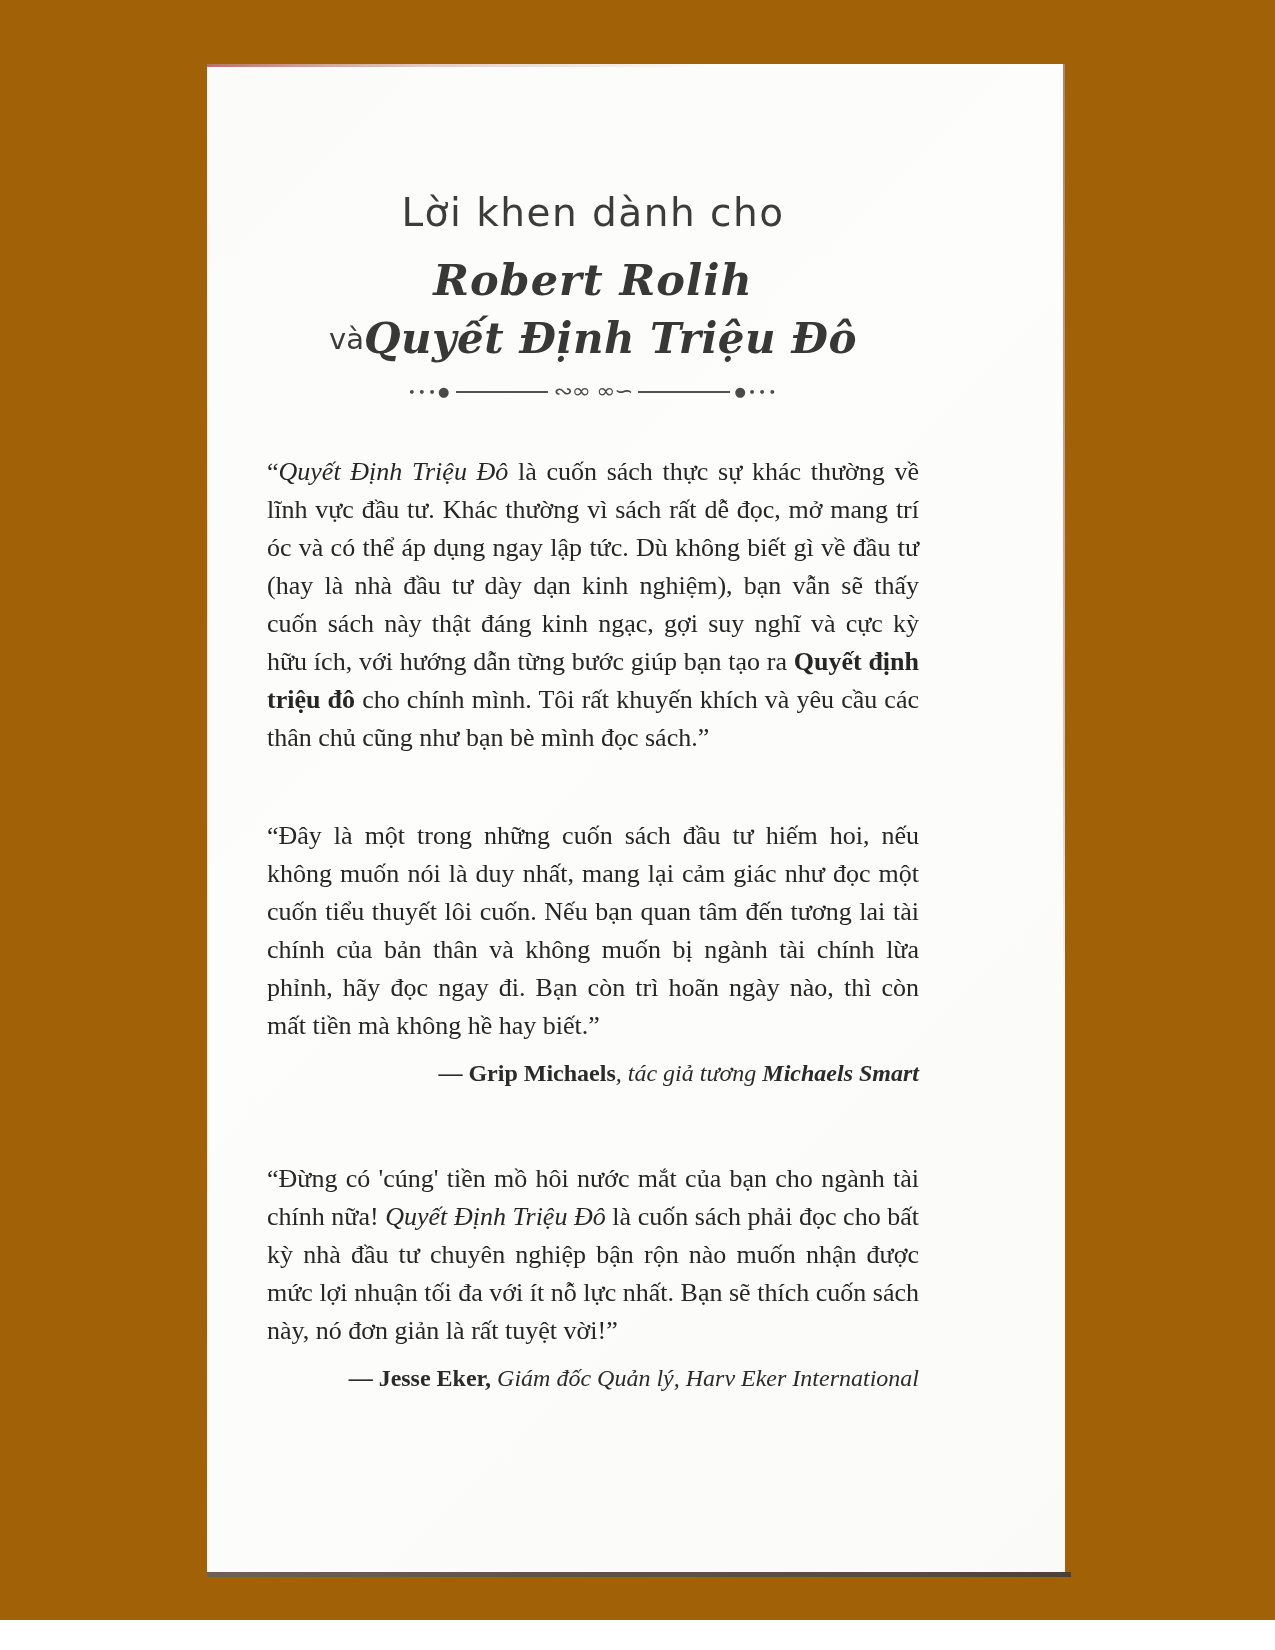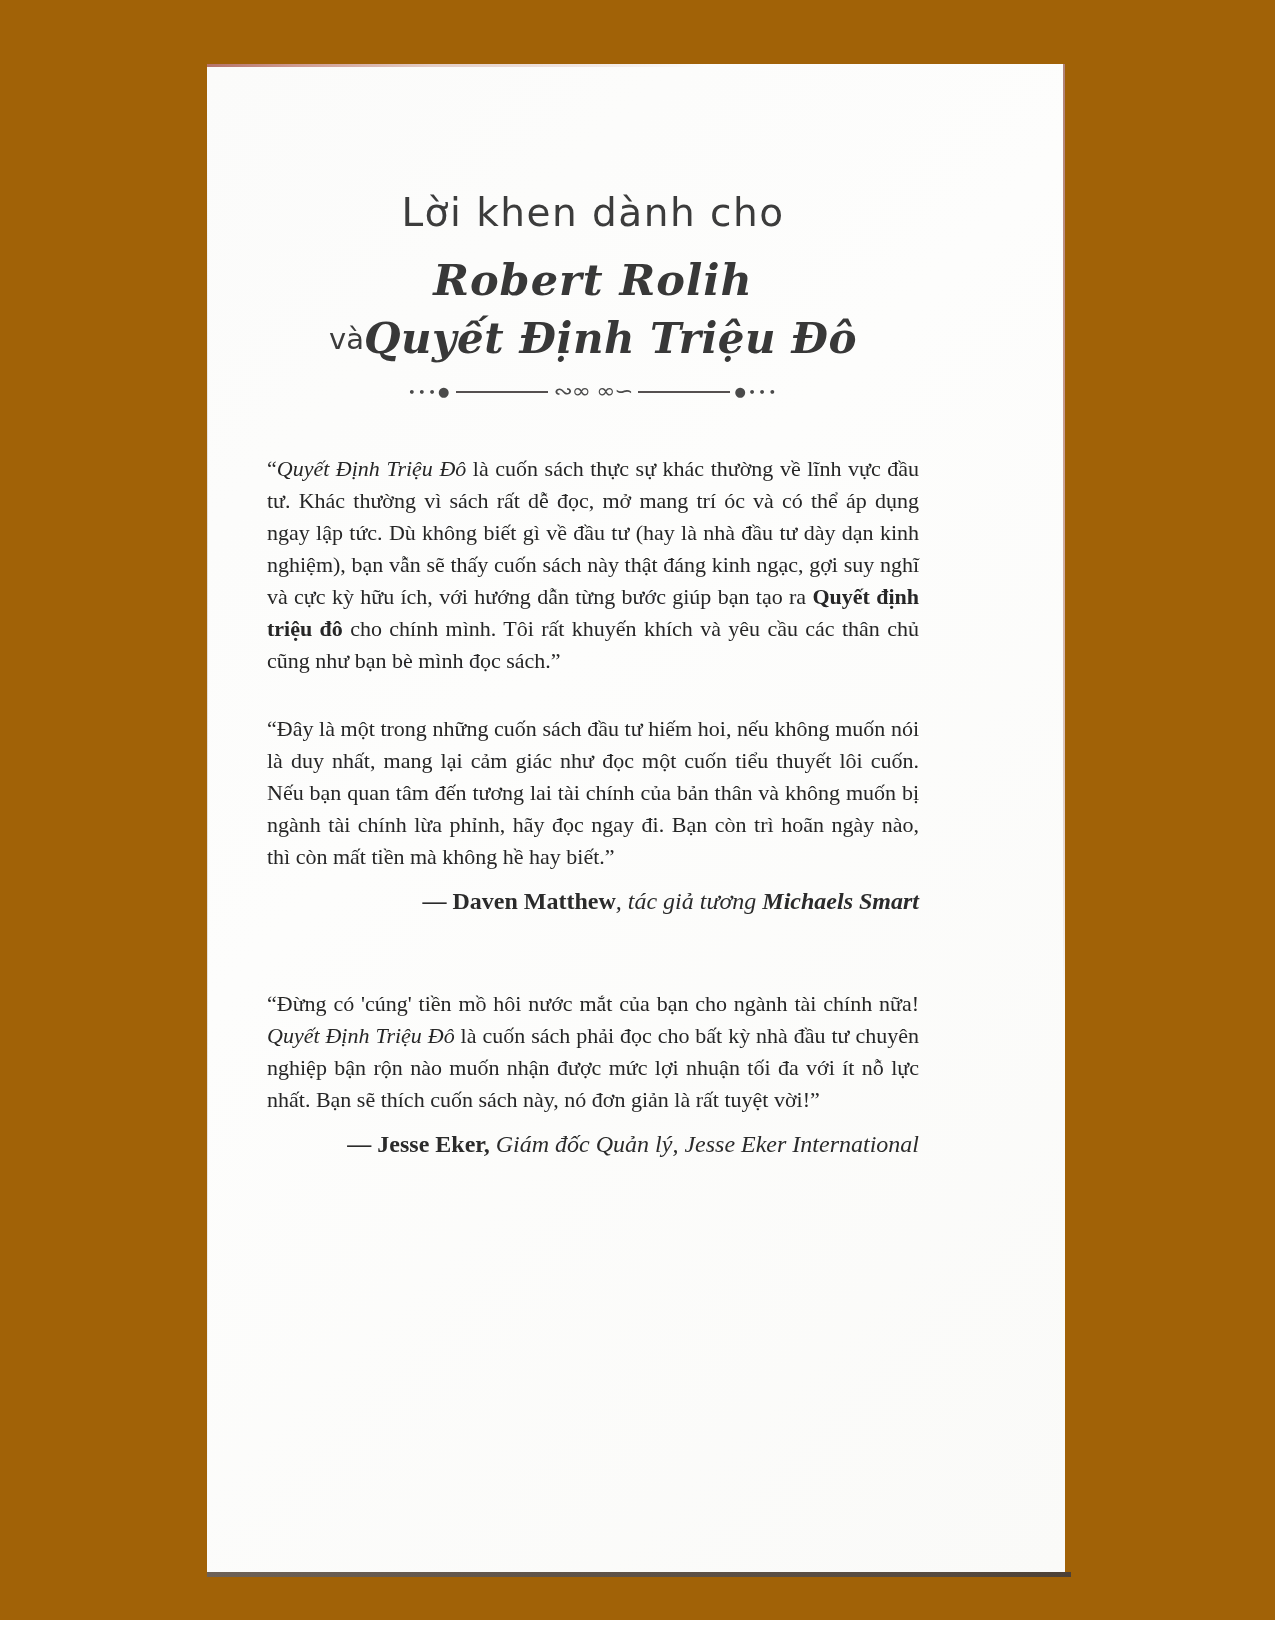--- a/index.html
+++ b/index.html
@@ -125,35 +125,35 @@
     font-family: "DejaVu Sans", sans-serif;
     font-size: 23px;
     line-height: 1;
     letter-spacing: -1px;
     transform: scaleY(0.9);
   }
   
   .quote { margin: 0; }
   .quote-body {
     margin: 0;
-    font-size: 22px;
-    line-height: 32px;
+    font-size: 26px;
+    line-height: 38px;
     text-align: justify;
     color: #262626;
   }
   .quote-attr {
     margin: 13px 0 0 0;
     text-align: right;
     font-size: 24px;
     line-height: 30px;
     color: #2b2b2b;
   }
   .quote-attr + .quote-attr { margin-top: 2px; }
   .q1 { margin-top: 50px; }
-  .q2 { margin-top: 36px; }
+  .q2 { margin-top: 60px; }
   .q3 { margin-top: 72px; }
   .seg-i { font-style: italic; }
   .seg-b { font-weight: bold; }
   .seg-bi { font-weight: bold; font-style: italic; }
 </style>
 </head>
 <body>
 
 <div class="canvas">
   <div class="page">
@@ -179,23 +179,23 @@
         <span class="rule"></span>
         <span class="dots">●∙∙∙</span>
       </div>
 
       <section class="quote q1">
         <p class="quote-body"><span>“</span><span class="seg-i">Quyết Định Triệu Đô</span><span> là cuốn sách thực sự khác thường về lĩnh vực đầu tư. Khác thường vì sách rất dễ đọc, mở mang trí óc và có thể áp dụng ngay lập tức. Dù không biết gì về đầu tư (hay là nhà đầu tư dày dạn kinh nghiệm), bạn vẫn sẽ thấy cuốn sách này thật đáng kinh ngạc, gợi suy nghĩ và cực kỳ hữu ích, với hướng dẫn từng bước giúp bạn tạo ra </span><span class="seg-b">Quyết định triệu đô</span><span> cho chính mình. Tôi rất khuyến khích và yêu cầu các thân chủ cũng như bạn bè mình đọc sách.”</span></p>
       </section>
 
       <section class="quote q2">
         <p class="quote-body"><span>“Đây là một trong những cuốn sách đầu tư hiếm hoi, nếu không muốn nói là duy nhất, mang lại cảm giác như đọc một cuốn tiểu thuyết lôi cuốn. Nếu bạn quan tâm đến tương lai tài chính của bản thân và không muốn bị ngành tài chính lừa phỉnh, hãy đọc ngay đi. Bạn còn trì hoãn ngày nào, thì còn mất tiền mà không hề hay biết.”</span></p>
-        <p class="quote-attr"><span class="seg-b">— Daven Matthew</span><span class="seg-i">, tác giả tương </span><span class="seg-bi">Michaels Smart</span></p>
+        <p class="quote-attr"><span class="seg-b">— Grip Michaels</span><span class="seg-i">, tác giả tương </span><span class="seg-bi">Michaels Smart</span></p>
       </section>
 
       <section class="quote q3">
         <p class="quote-body"><span>“Đừng có 'cúng' tiền mồ hôi nước mắt của bạn cho ngành tài chính nữa! </span><span class="seg-i">Quyết Định Triệu Đô</span><span> là cuốn sách phải đọc cho bất kỳ nhà đầu tư chuyên nghiệp bận rộn nào muốn nhận được mức lợi nhuận tối đa với ít nỗ lực nhất. Bạn sẽ thích cuốn sách này, nó đơn giản là rất tuyệt vời!”</span></p>
-        <p class="quote-attr"><span class="seg-b">— Jesse Eker,</span><span class="seg-i"> Giám đốc Quản lý, Jesse Eker International</span></p>
+        <p class="quote-attr"><span class="seg-b">— Jesse Eker,</span><span class="seg-i"> Giám đốc Quản lý, Harv Eker International</span></p>
       </section>
 
     </div>
   </div>
 </div>
 
 </body></html>

